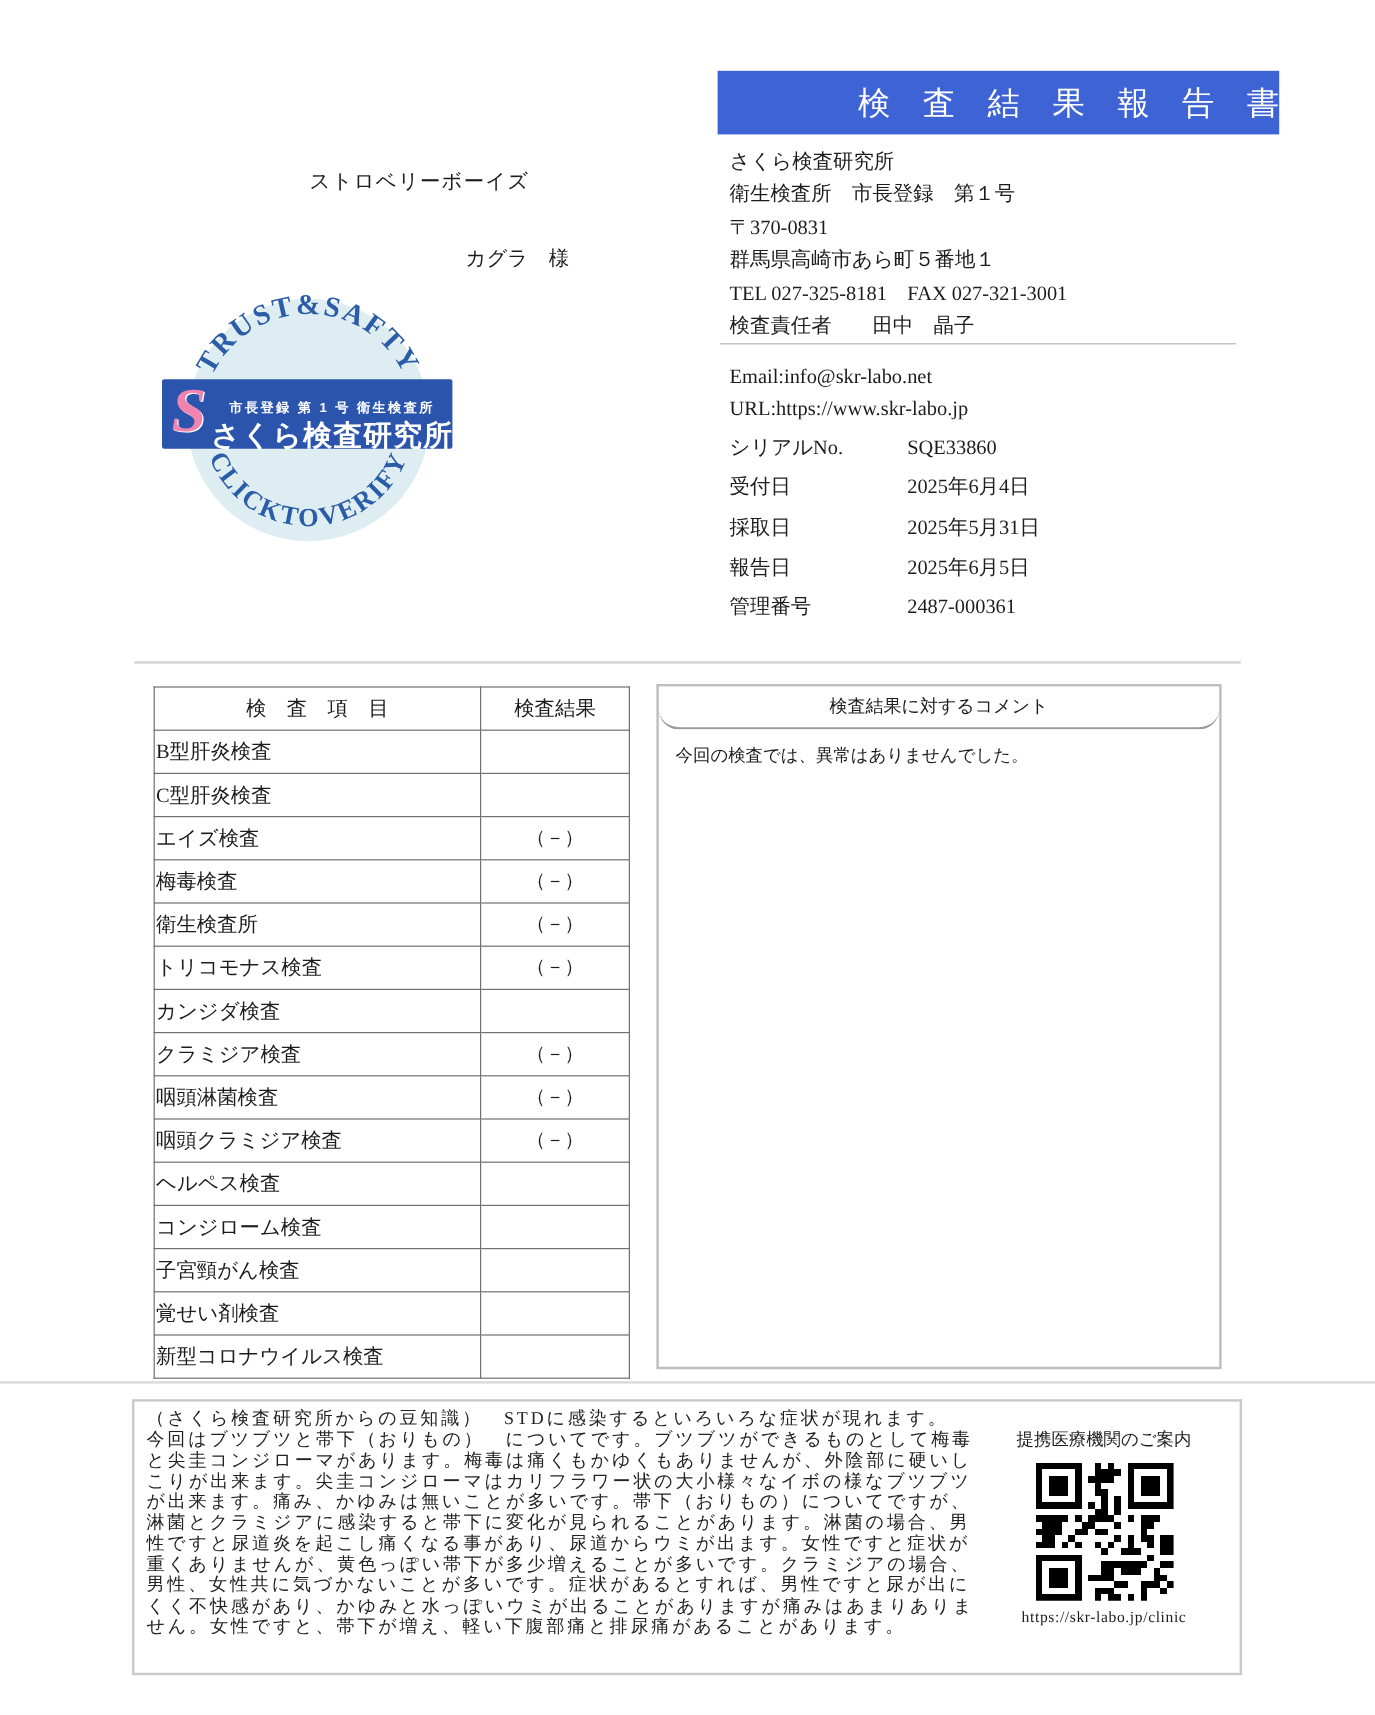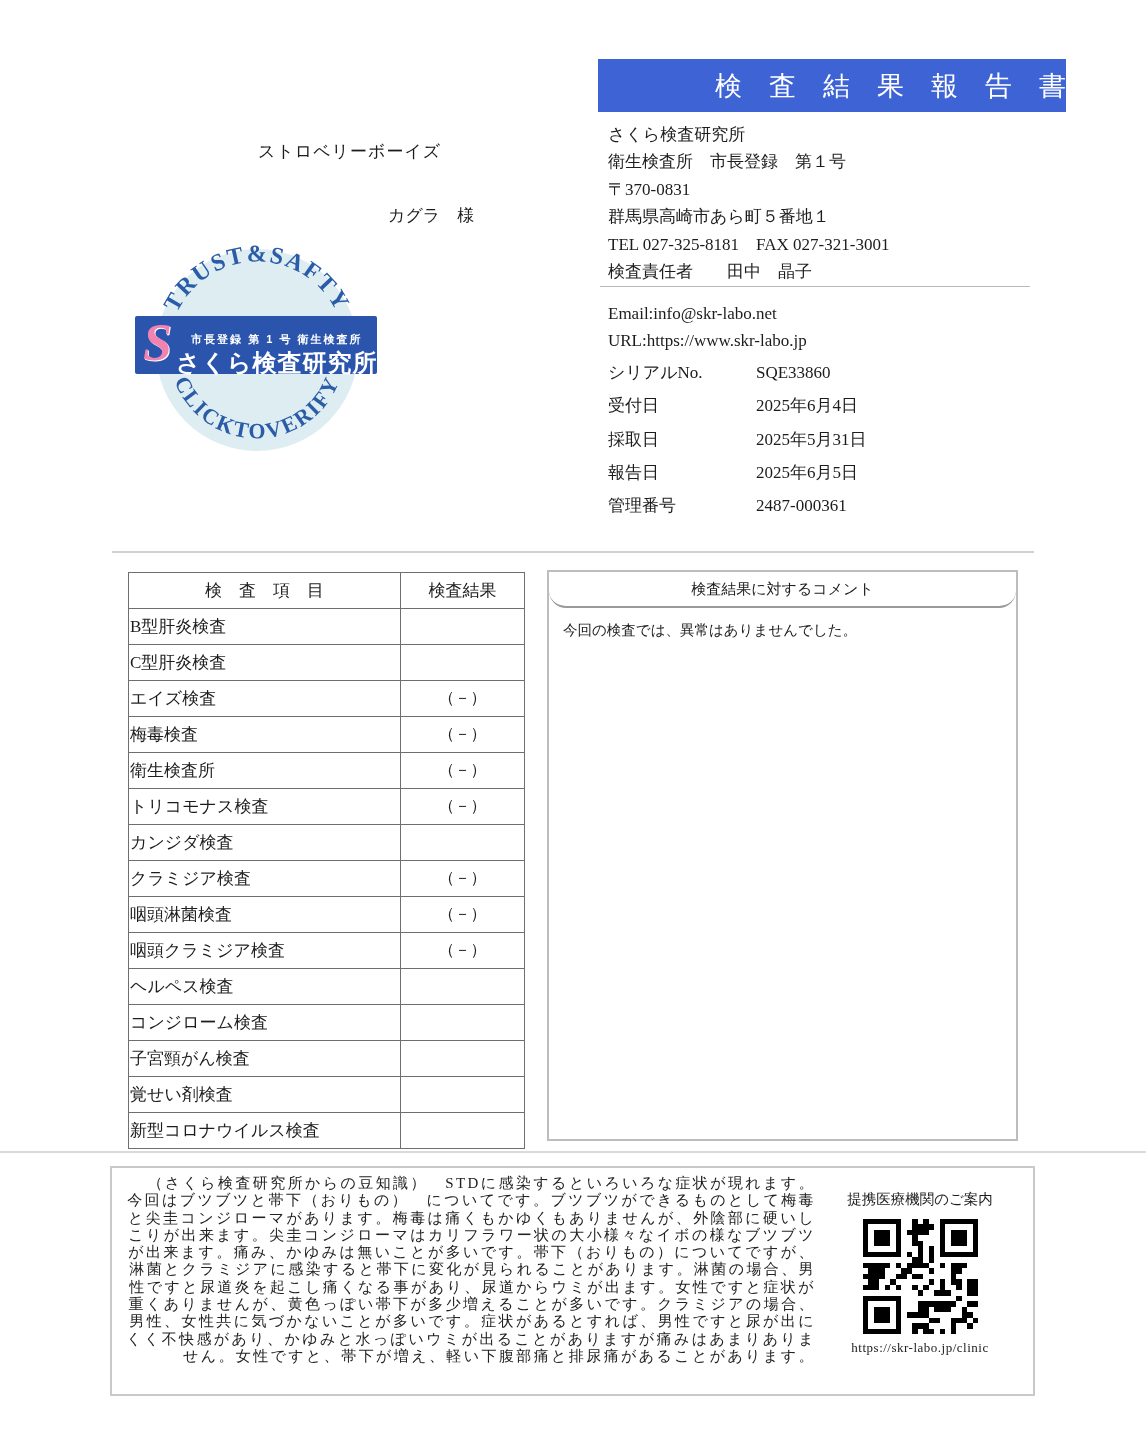--- a/index.html
+++ b/index.html
@@ -67,21 +67,21 @@
   
   .comment-box { left:547px; top:570px; width:471px; height:571px; border:2px solid #bdbdbd; box-sizing:border-box; }
   .comment-title { height:34px; line-height:34px; text-align:center; font-size:15px; border-bottom:2px solid #9a9a9a;border-radius:17px; }
   .comment-body { padding:12px 14px; font-size:14.5px; line-height:20px; }
 
   
   .footer-sep { left:0; top:1151px; width:1146px; border-top:2px solid #dadada; height:0; }
   .footer-box { left:110px; top:1166px; width:925px; height:230px; border:2px solid #c9c9c9; box-sizing:border-box; }
   .trivia {
     position:absolute; left:10px; top:7px; width:694px;
-    font-size:15px; line-height:17.3px; letter-spacing:2.4px; color:#222; text-align:right;
+    font-size:15px; line-height:17.3px; letter-spacing:2.4px; color:#222; text-align:left;
   }
   .clinic-panel { position:absolute; left:702px; top:22px; width:212px; text-align:center; }
   .clinic-title { font-size:14.5px; white-space:nowrap; }
   .clinic-qr { width:115px; height:115px; margin:10px auto 6px auto; display:block; shape-rendering:crispEdges; }
   .clinic-url { font-size:13px; letter-spacing:0.5px; white-space:nowrap; }
 </style>
 </head>
 <body>
 
 <div class="page">

